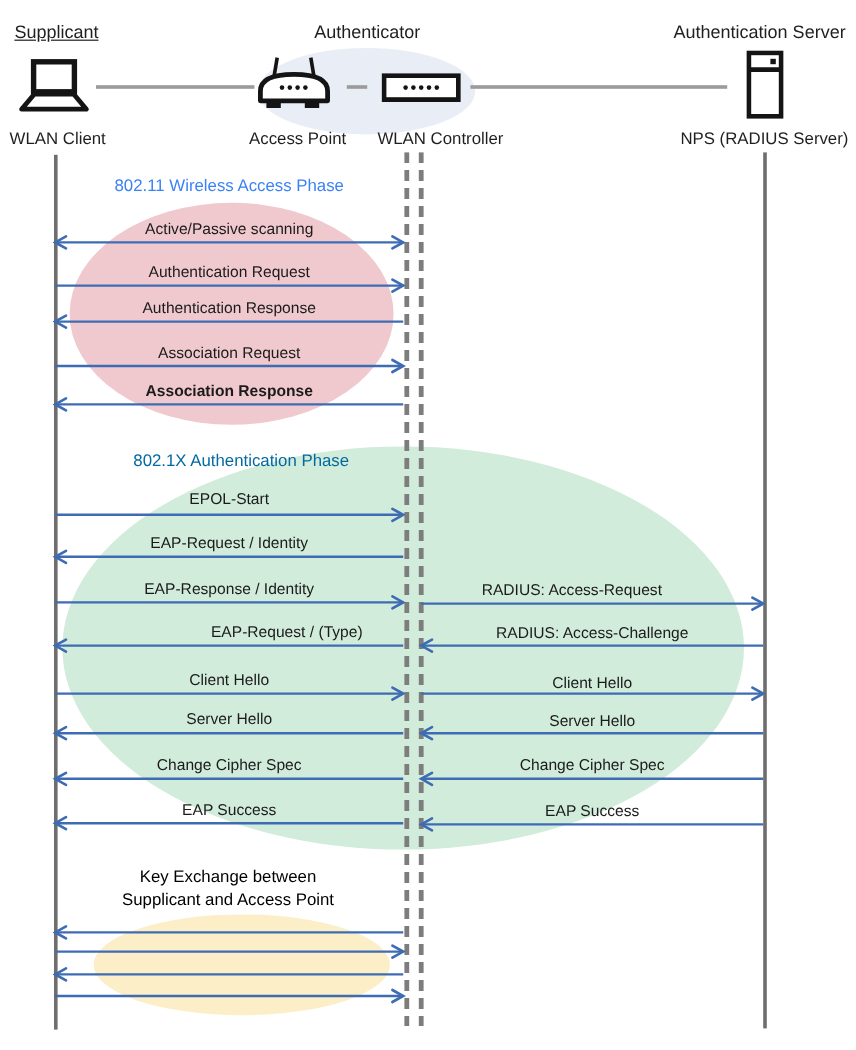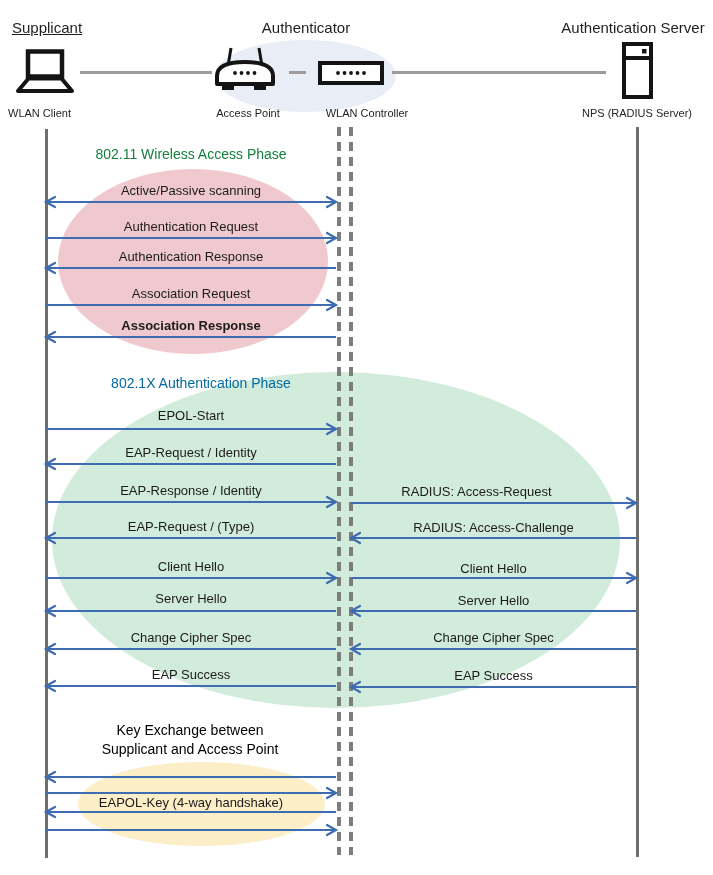--- a/index.html
+++ b/index.html
@@ -21,21 +21,21 @@
   #ll-dash1{left:337px;} #ll-dash2{left:349px;}
 
   .conn{position:absolute;top:71px;height:3px;background:#9b9b9b;z-index:2;}
   #conn1{left:80px;width:132px;} #conn2{left:289px;width:17px;} #conn3{left:392px;width:214px;}
 
   .role-label{position:absolute;top:19px;font-size:15px;z-index:3;white-space:nowrap;}
   #role-supplicant{left:12px;text-decoration:underline;}
   #role-authenticator{left:236px;width:140px;text-align:center;}
   #role-server{left:561px;width:144px;text-align:center;}
 
-  .dev-label{position:absolute;top:107px;font-size:11px;z-index:3;white-space:nowrap;}
+  .dev-label{position:absolute;top:107px;font-size:14px;z-index:3;white-space:nowrap;}
   #dev-client{left:8px;}
   #dev-ap{left:188px;width:120px;text-align:center;}
   #dev-controller{left:306px;width:122px;text-align:center;}
   #dev-server{left:556px;width:162px;text-align:center;}
 
   .dev-icon{position:absolute;z-index:3;}
   #icon-laptop{left:15px;top:49px;}
   #icon-ap{left:212px;top:46px;}
   #icon-controller{left:318px;top:61px;}
   #icon-server{left:622px;top:42px;}
@@ -99,21 +99,21 @@
   <div class="dev-label" id="dev-client">WLAN Client</div>
   <div class="dev-label" id="dev-ap">Access Point</div>
   <div class="dev-label" id="dev-controller">WLAN Controller</div>
   <div class="dev-label" id="dev-server">NPS (RADIUS Server)</div>
 
   <div class="lifeline" id="ll-left" style="background: rgb(110, 110, 110);"></div>
   <div class="lifeline ll-dash" id="ll-dash1"></div>
   <div class="lifeline ll-dash" id="ll-dash2"></div>
   <div class="lifeline" id="ll-right" style="background: rgb(110, 110, 110);"></div>
 
-  <div class="phase-title" id="p1-title" style="color: #15803d;">802.11 Wireless Access Phase</div>
+  <div class="phase-title" id="p1-title" style="color: #3b82f6;">802.11 Wireless Access Phase</div>
   <div class="phase-title" id="p2-title" style="color: #0369a1;">802.1X Authentication Phase</div>
   <div class="phase-title" id="p3-title" style="color: #000000;">Key Exchange between Supplicant and Access Point</div>
 
   <svg id="arrows-svg" width="713" height="875" viewBox="0 0 713 875">
       <line x1="46" x2="336" y1="202" y2="202" stroke="#3e6cb3" stroke-width="2"></line>
       <path d="M 327 197 L 336 202 L 327 207" stroke="#3e6cb3" stroke-width="2.2" fill="none" stroke-linecap="round"></path>
       <path d="M 55 197 L 46 202 L 55 207" stroke="#3e6cb3" stroke-width="2.2" fill="none" stroke-linecap="round"></path>
       <line x1="46" x2="336" y1="238" y2="238" stroke="#3e6cb3" stroke-width="2"></line>
       <path d="M 327 233 L 336 238 L 327 243" stroke="#3e6cb3" stroke-width="2.2" fill="none" stroke-linecap="round"></path>
       <line x1="46" x2="336" y1="268" y2="268" stroke="#3e6cb3" stroke-width="2"></line>
@@ -161,24 +161,23 @@
     </svg>
 <div class="msg-label" style="left: 46px; width: 290px; top: 183px;">Active/Passive scanning</div>
     <div class="msg-label" style="left: 46px; width: 290px; top: 219px;">Authentication Request</div>
     <div class="msg-label" style="left: 46px; width: 290px; top: 249px;">Authentication Response</div>
     <div class="msg-label" style="left: 46px; width: 290px; top: 286px;">Association Request</div>
     <div class="msg-label" style="left: 46px; width: 290px; top: 318px; font-weight: bold;">Association Response</div>
     <div class="msg-label" style="left: 46px; width: 290px; top: 408px;">EPOL-Start</div>
     <div class="msg-label" style="left: 46px; width: 290px; top: 445px;">EAP-Request / Identity</div>
     <div class="msg-label" style="left: 46px; width: 290px; top: 483px;">EAP-Response / Identity</div>
     <div class="msg-label" style="left: 334px; width: 285px; top: 484px;">RADIUS: Access-Request</div>
-    <div class="msg-label" style="left: 46px; width: 290px; top: 519px;">EAP-Request / (Type)</div>
+    <div class="msg-label" style="left: 46px; width: 290px; top: 519px; padding-left: 48px;">EAP-Request / (Type)</div>
     <div class="msg-label" style="left: 351px; width: 285px; top: 520px;">RADIUS: Access-Challenge</div>
     <div class="msg-label" style="left: 46px; width: 290px; top: 559px;">Client Hello</div>
     <div class="msg-label" style="left: 351px; width: 285px; top: 561px;">Client Hello</div>
     <div class="msg-label" style="left: 46px; width: 290px; top: 591px;">Server Hello</div>
     <div class="msg-label" style="left: 351px; width: 285px; top: 593px;">Server Hello</div>
     <div class="msg-label" style="left: 46px; width: 290px; top: 630px;">Change Cipher Spec</div>
     <div class="msg-label" style="left: 351px; width: 285px; top: 630px;">Change Cipher Spec</div>
     <div class="msg-label" style="left: 46px; width: 290px; top: 667px;">EAP Success</div>
     <div class="msg-label" style="left: 351px; width: 285px; top: 668px;">EAP Success</div>
-    <div class="msg-label" style="left: 46px; width: 290px; top: 795px;">EAPOL-Key (4-way handshake)</div>
   </div>
 
 </body></html>

